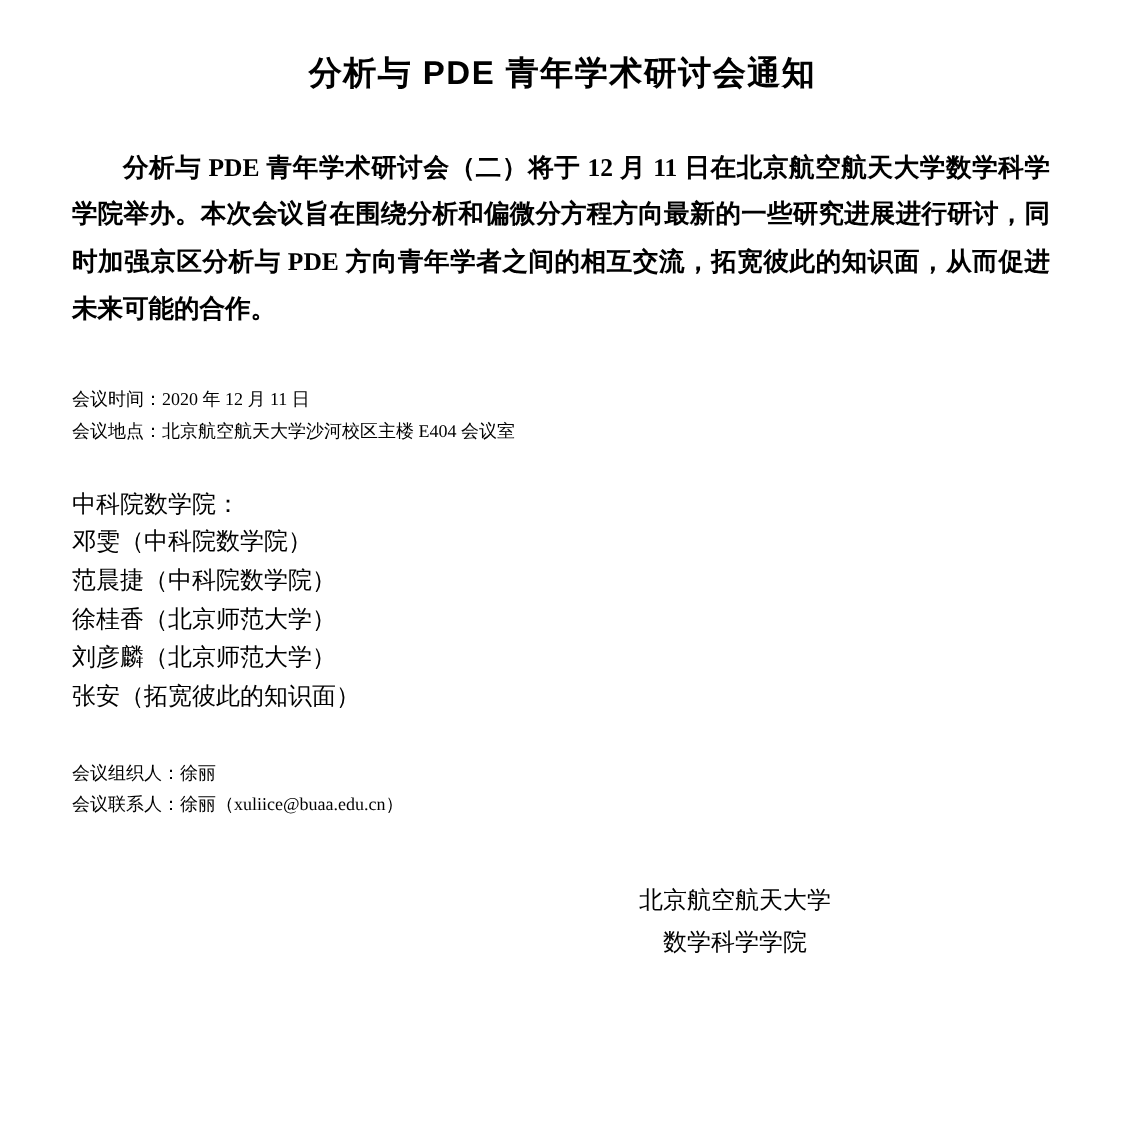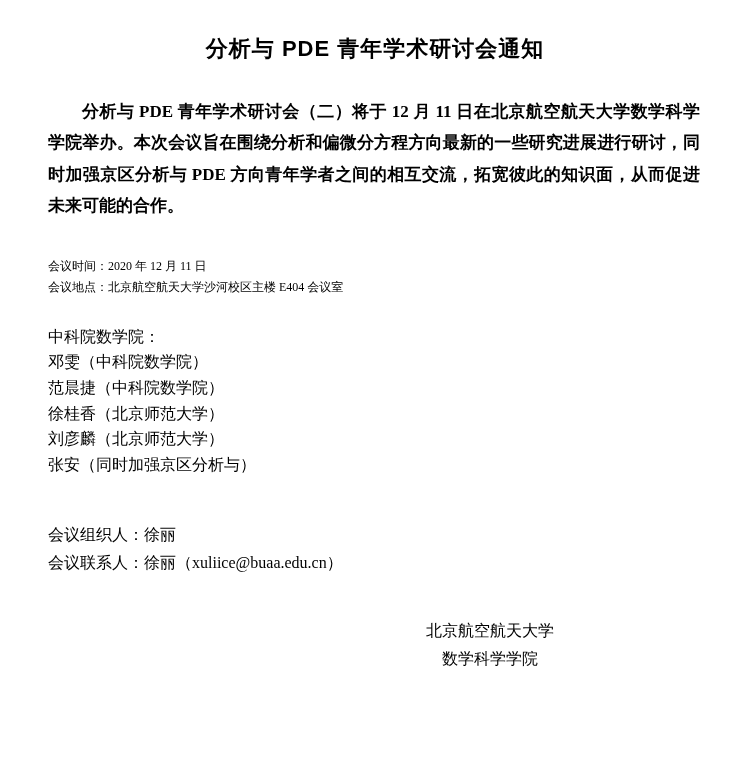--- a/index.html
+++ b/index.html
@@ -64,22 +64,22 @@
   .speakers-block {
     margin-top: 26px;
     font-size: 16px;
     line-height: 1.6;
     padding-left: 8px;
   }
   .speaker-item {
     white-space: nowrap;
   }
   .contact-block {
-    margin-top: 44px;
-    font-size: 16px;
+    margin-top: 28px;
+    font-size: 12px;
     line-height: 1.75;
     padding-left: 8px;
   }
   .signature {
     margin-top: 40px;
     text-align: center;
     font-size: 16px;
     line-height: 1.7;
     padding-left: 230px;
   }
@@ -105,21 +105,21 @@
       <span>会议地点：</span><span>北京航空航天大学沙河校区主楼 E404 会议室</span>
     </div>
   </div>
 
   <div class="speakers-block">
     <div class="speaker-item">中科院数学院：</div>
     <div class="speaker-item">邓雯（中科院数学院）</div>
     <div class="speaker-item">范晨捷（中科院数学院）</div>
     <div class="speaker-item">徐桂香（北京师范大学）</div>
     <div class="speaker-item">刘彦麟（北京师范大学）</div>
-    <div class="speaker-item">张安（同时加强京区分析与）</div>
+    <div class="speaker-item">张安（拓宽彼此的知识面）</div>
   </div>
 
   <div class="contact-block">
     <div class="info-line">
       <span>会议组织人：</span><span>徐丽</span>
     </div>
     <div class="info-line">
       <span>会议联系人：</span><span>徐丽（xuliice@buaa.edu.cn）</span>
     </div>
   </div>

